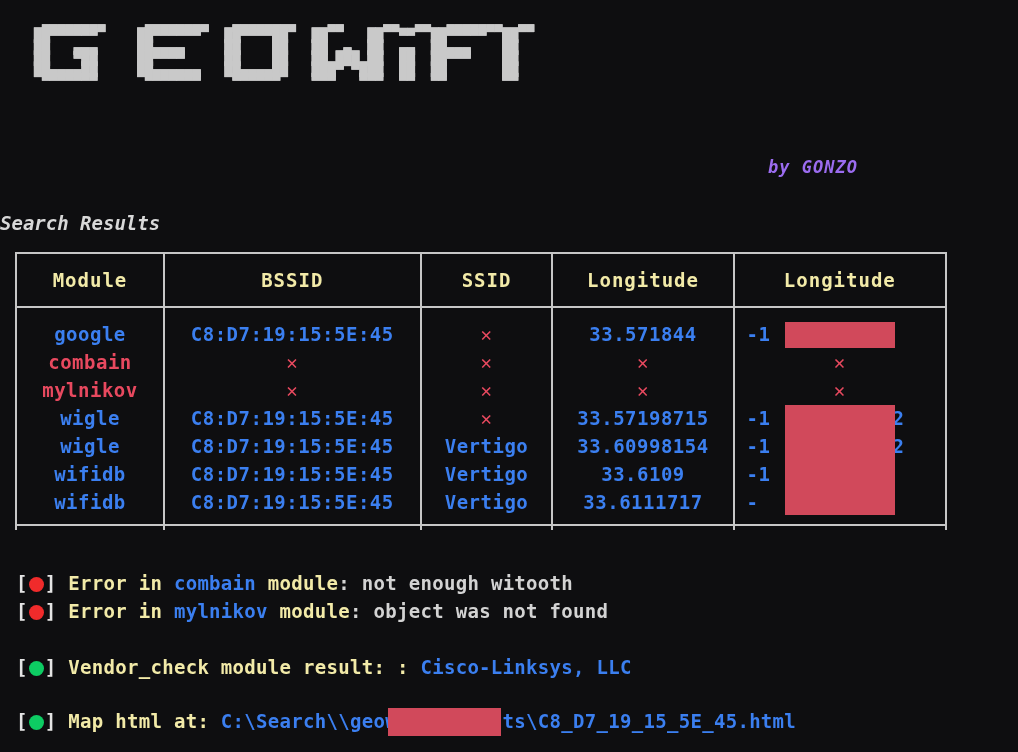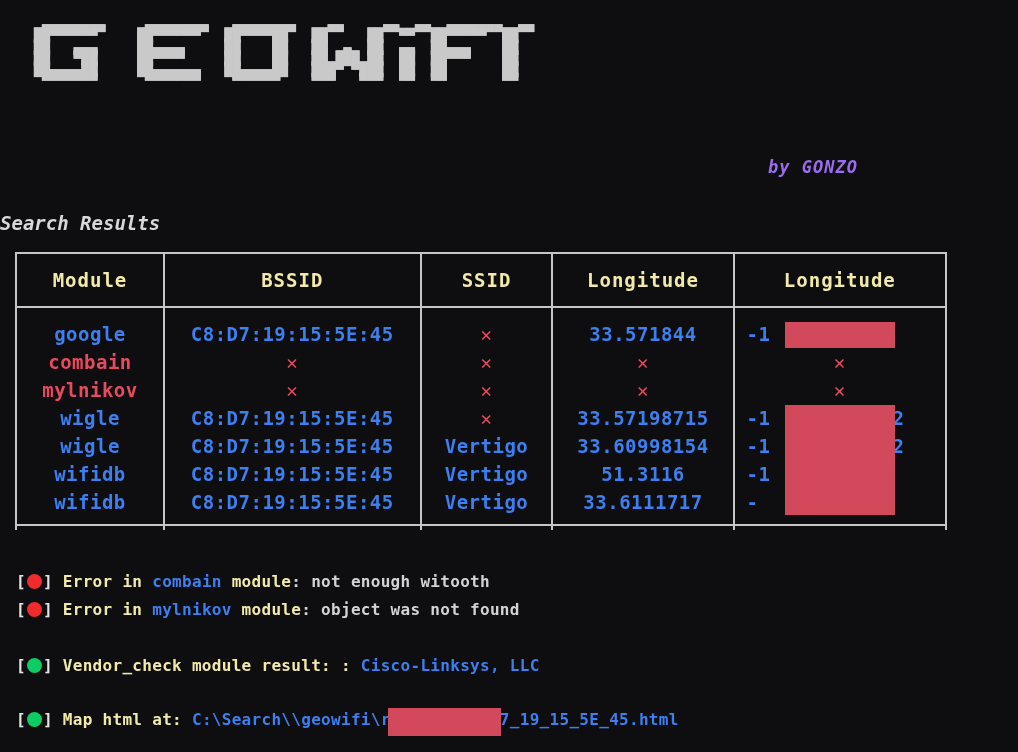--- a/index.html
+++ b/index.html
@@ -130,21 +130,21 @@
   .redaction {
     position: absolute;
     background: #d1495b;
     z-index: 5;
   }
 
   
   .log {
     position: absolute;
     left: 16px;
-    font-size: 16px;
+    font-size: 19px;
     font-weight: bold;
     white-space: nowrap;
     font-family: "DejaVu Sans Mono", "Liberation Mono", monospace;
     letter-spacing: 0.3px;
   }
   .log .brk   { color: #e4e4e4; }
   .log .yel   { color: #f2eaa8; }
   .log .blu   { color: #3b7ff0; }
   .log .wht   { color: #d3d3d3; }
   .dot {
@@ -231,21 +231,21 @@
               <div class="cline c-blue">Vertigo</div>
             </div>
         </td>
         <td>
           <div class="cellstack" id="col-lat">
               <div class="cline c-blue">33.571844</div>
               <div class="cline c-x">✕</div>
               <div class="cline c-x">✕</div>
               <div class="cline c-blue">33.57198715</div>
               <div class="cline c-blue">33.60998154</div>
-              <div class="cline c-blue">51.3116</div>
+              <div class="cline c-blue">33.6109</div>
               <div class="cline c-blue">33.6111717</div>
             </div>
         </td>
         <td>
           <div class="cellstack" id="col-lon">
               <div class="cline c-blue" style="text-align: left; padding-left: 12px;"><span>-1</span><span style="display: inline-block; width: 110px;"></span><span>7</span></div>
               <div class="cline c-x">✕</div>
               <div class="cline c-x">✕</div>
               <div class="cline c-blue" style="text-align: left; padding-left: 12px;"><span>-1</span><span style="display: inline-block; width: 110px;"></span><span>12</span></div>
               <div class="cline c-blue" style="text-align: left; padding-left: 12px;"><span>-1</span><span style="display: inline-block; width: 110px;"></span><span>22</span></div>

